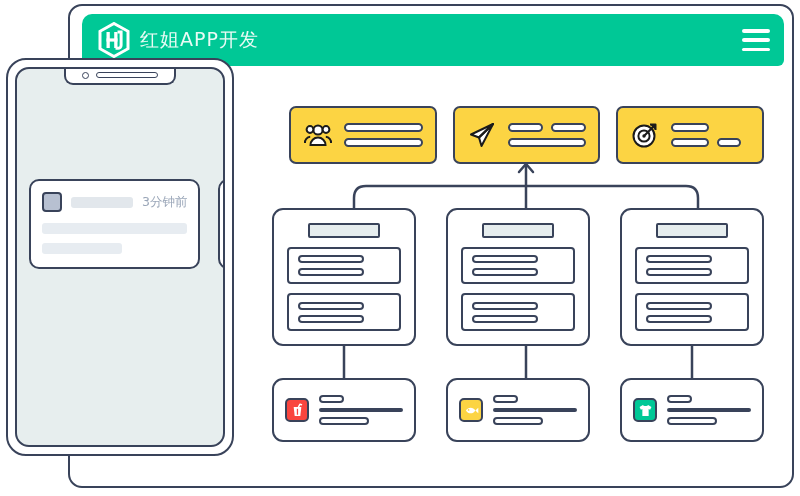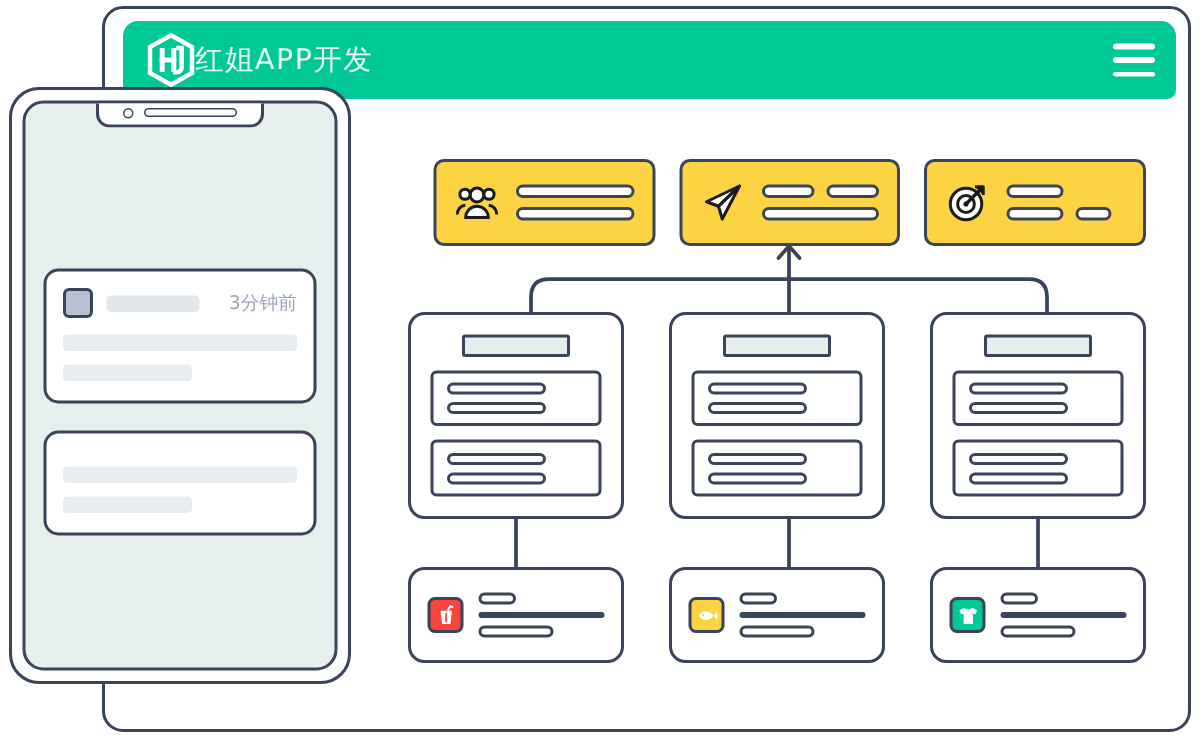--- a/index.html
+++ b/index.html
@@ -22,21 +22,21 @@
     overflow: hidden;
   }
   .browser-header {
     position: absolute; left: 12px; top: 8px;
     width: 702px; height: 52px;
     background: #00c896;
     border-radius: 10px 10px 6px 6px;
     display: flex; align-items: center;
     padding: 0 14px 0 16px;
   }
-  .brand { display: flex; align-items: center; }
+  .brand { display: flex; align-items: center; gap: 10px; }
   .logo-hex { width: 32px; height: 36px; flex: 0 0 auto; }
   .brand-title {
     color: #e9fbf5;
     font-size: 19px;
     letter-spacing: 1px;
     font-family: "DejaVu Sans", "Liberation Sans", sans-serif;
   }
   .hamburger {
     margin-left: auto;
     width: 28px; height: 22px;
@@ -159,21 +159,21 @@
     border-top: none;
     border-radius: 0 0 9px 9px;
     display: flex; align-items: center; justify-content: center;
     gap: 7px;
   }
   .cam { width: 7px; height: 7px; border: 1.8px solid #39435a; border-radius: 50%; background:#fff; }
   .speaker { width: 62px; height: 6px; border: 1.8px solid #39435a; border-radius: 5px; background:#fff; }
 
   .notif-list {
     position: absolute; left: 12px; right: 12px; top: 110px;
-    display: flex; flex-direction: column; gap: 18px;
+    display: flex; gap: 18px;
   }
   .notif {
     background: #ffffff;
     border: 2px solid #39435a;
     border-radius: 10px;
     padding: 11px 11px 13px 11px;
   }
   .notif-top { display: flex; align-items: center; gap: 9px; }
   .notif-avatar {
     width: 20px; height: 20px;

